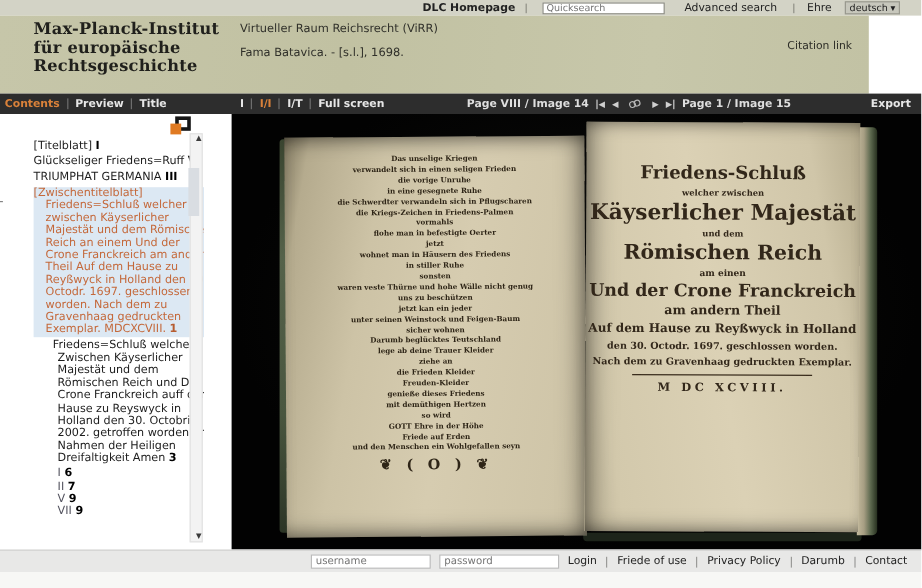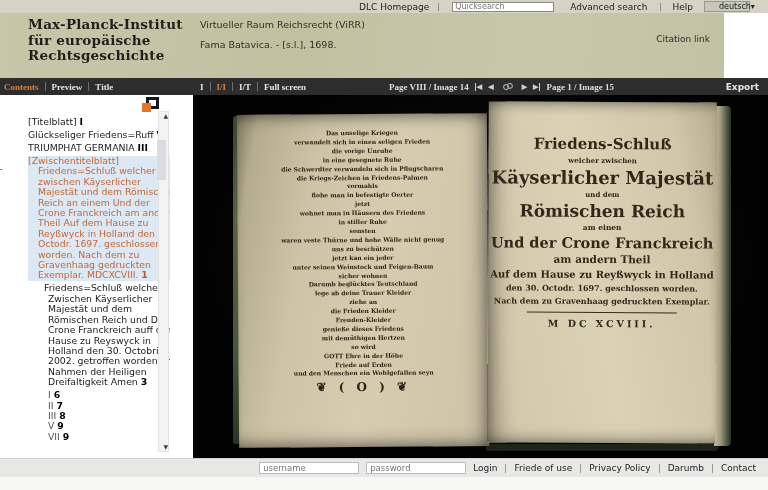--- a/index.html
+++ b/index.html
@@ -9,39 +9,39 @@
 
   
   .topbar { position:absolute; left:0; top:0; width:768px; height:13px; background:#d3d3c6;
             display:flex; align-items:center; justify-content:flex-end; padding-right:18px;
             font-size:9px; color:#222; }
   .topbar a { color:#222; text-decoration:none; cursor:pointer; }
   .tsep-l { width:1px; height:8px; background:#8f8f85; }
   .qs-input { width:102px; height:10px; font-size:8px; border:1px solid #8a8a80; background:#fff;
               margin:0 16px 0 13px; padding:0 2px; color:#333; font-family:"DejaVu Sans",sans-serif; }
   .lang-box { width:46px; height:11px; margin-left:11px; background:#c7c7bc; border:1px solid #99998e;
-              display:flex; align-items:center; justify-content:space-between; padding:0 14px;
+              display:flex; align-items:center; justify-content:space-between; padding:0 3px;
               font-size:8px; cursor:pointer; }
-  .dlc { margin-right:9px; }
+  .dlc { margin-right:9px;font-weight:bold; }
   .adv { margin:0 13px 0 0; }
   .help { margin:0 0 0 11px; }
 
   
   .header { position:absolute; left:0; top:13px; width:724px; height:65px;
             background:linear-gradient(95deg,#c6c6a9,#c1c1a2 40%,#c7c7aa 75%,#c2c2a4); }
   .inst { position:absolute; left:28px; top:4px; font-family:"DejaVu Serif",serif; font-weight:bold;
           font-size:13.5px; line-height:15.5px; color:#20201c; letter-spacing:.2px; }
   .titles { position:absolute; left:200px; top:6px; font-size:9.5px; color:#30302a; }
   .doc-title { margin-top:9px; }
   .citation { position:absolute; right:14px; top:21px; font-size:9px; color:#2e2e28; cursor:pointer; }
 
   
   .toolbar { position:absolute; left:0; top:78px; width:768px; height:17px; background:#2d2d2d;
              color:#e6e6e6; font-size:9px; font-weight:bold; }
-  .toolbar .grp { position:absolute; top:0; height:17px; display:flex; align-items:center; gap:6px;font-family:Liberation Serif, serif; }
+  .toolbar .grp { position:absolute; top:0; height:17px; display:flex; align-items:center; gap:6px; }
   .tb-left { left:4px; }
   .tb-modes { left:200px; }
   .tb-pages { left:389px; gap:5px; }
   .tb-export { right:9px; position:absolute; top:0; height:17px; display:flex; align-items:center; }
   .tsep-d { width:1px; height:9px; background:#6e6e6e; }
   .tb-tab, .tb-mode, .tb-export span { cursor:pointer; }
   .tab-active, .mode-active { color:#d9813a; }
   .nav-btn { cursor:pointer; display:flex; align-items:center; font-size:7px; color:#cfcfcf; }
   .nav-bar-l { border-left:1px solid #cfcfcf; padding-left:1px; }
   .nav-bar-r { border-right:1px solid #cfcfcf; padding-right:1px; }
@@ -118,21 +118,21 @@
 <body>
 
 <div id="app">
 
   <div class="topbar">
     <a class="dlc">DLC Homepage</a>
     <span class="tsep-l"></span>
     <input class="qs-input" type="text" placeholder="Quicksearch" style="">
     <a class="adv">Advanced search</a>
     <span class="tsep-l"></span>
-    <a class="help">Help</a>
+    <a class="help">Ehre</a>
     <span class="lang-box">
       <span>deutsch</span>
       <span>▾</span>
     </span>
   </div>
 
   <div class="header">
     <div class="inst">
       <div>Max-Planck-Institut</div>
       <div>für europäische</div>
@@ -185,21 +185,20 @@
 
   <div class="sidebar">
     <div class="toc" id="toc">
         <div class="toc-item lvl0"><span class="toc-label">[Titelblatt] </span><span class="toc-page">I</span></div>
         <div class="toc-item lvl0"><span class="toc-label">Glückseliger Friedens=Ruff </span><span class="toc-page">VI</span></div>
         <div class="toc-item lvl0"><span class="toc-label">TRIUMPHAT GERMANIA </span><span class="toc-page">III</span></div>
         <div class="toc-item lvl0 selected"><span class="toc-toggle">–</span><span class="toc-label">[Zwischentitelblatt] Friedens=Schluß welcher zwischen Käyserlicher Majestät und dem Römischen Reich an einem Und der Crone Franckreich am andern Theil Auf dem Hause zu Reyßwyck in Holland den 30. Octodr. 1697. geschlossen worden. Nach dem zu Gravenhaag gedruckten Exemplar. MDCXCVIII. </span><span class="toc-page">1</span></div>
         <div class="toc-item lvl1"><span class="toc-label">Friedens=Schluß welcher Zwischen Käyserlicher Majestät und dem Römischen Reich und Der Crone Franckreich auff dem Hause zu Reyswyck in Holland den 30. Octobris 2002. getroffen worden. Im Nahmen der Heiligen Dreifaltigkeit Amen </span><span class="toc-page">3</span></div>
         <div class="toc-item lvl2"><span class="toc-label">I </span><span class="toc-page">6</span></div>
         <div class="toc-item lvl2"><span class="toc-label">II </span><span class="toc-page">7</span></div>
-        <div class="toc-item lvl2"><span class="toc-label">III </span><span class="toc-page">8</span></div>
         <div class="toc-item lvl2"><span class="toc-label">V </span><span class="toc-page">9</span></div>
         <div class="toc-item lvl2"><span class="toc-label">VII </span><span class="toc-page">9</span></div>
       </div>
     <div class="panel-icon">
       <span class="pi-black"></span>
       <span class="pi-orange"></span>
     </div>
     <div class="sb-track">
       <div class="sb-thumb"></div>
     </div>

